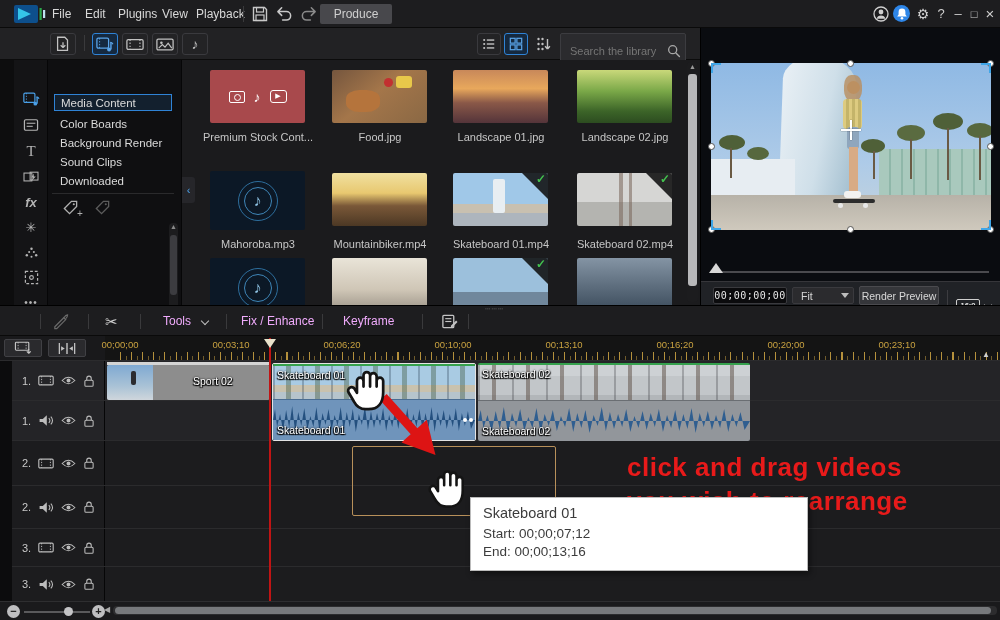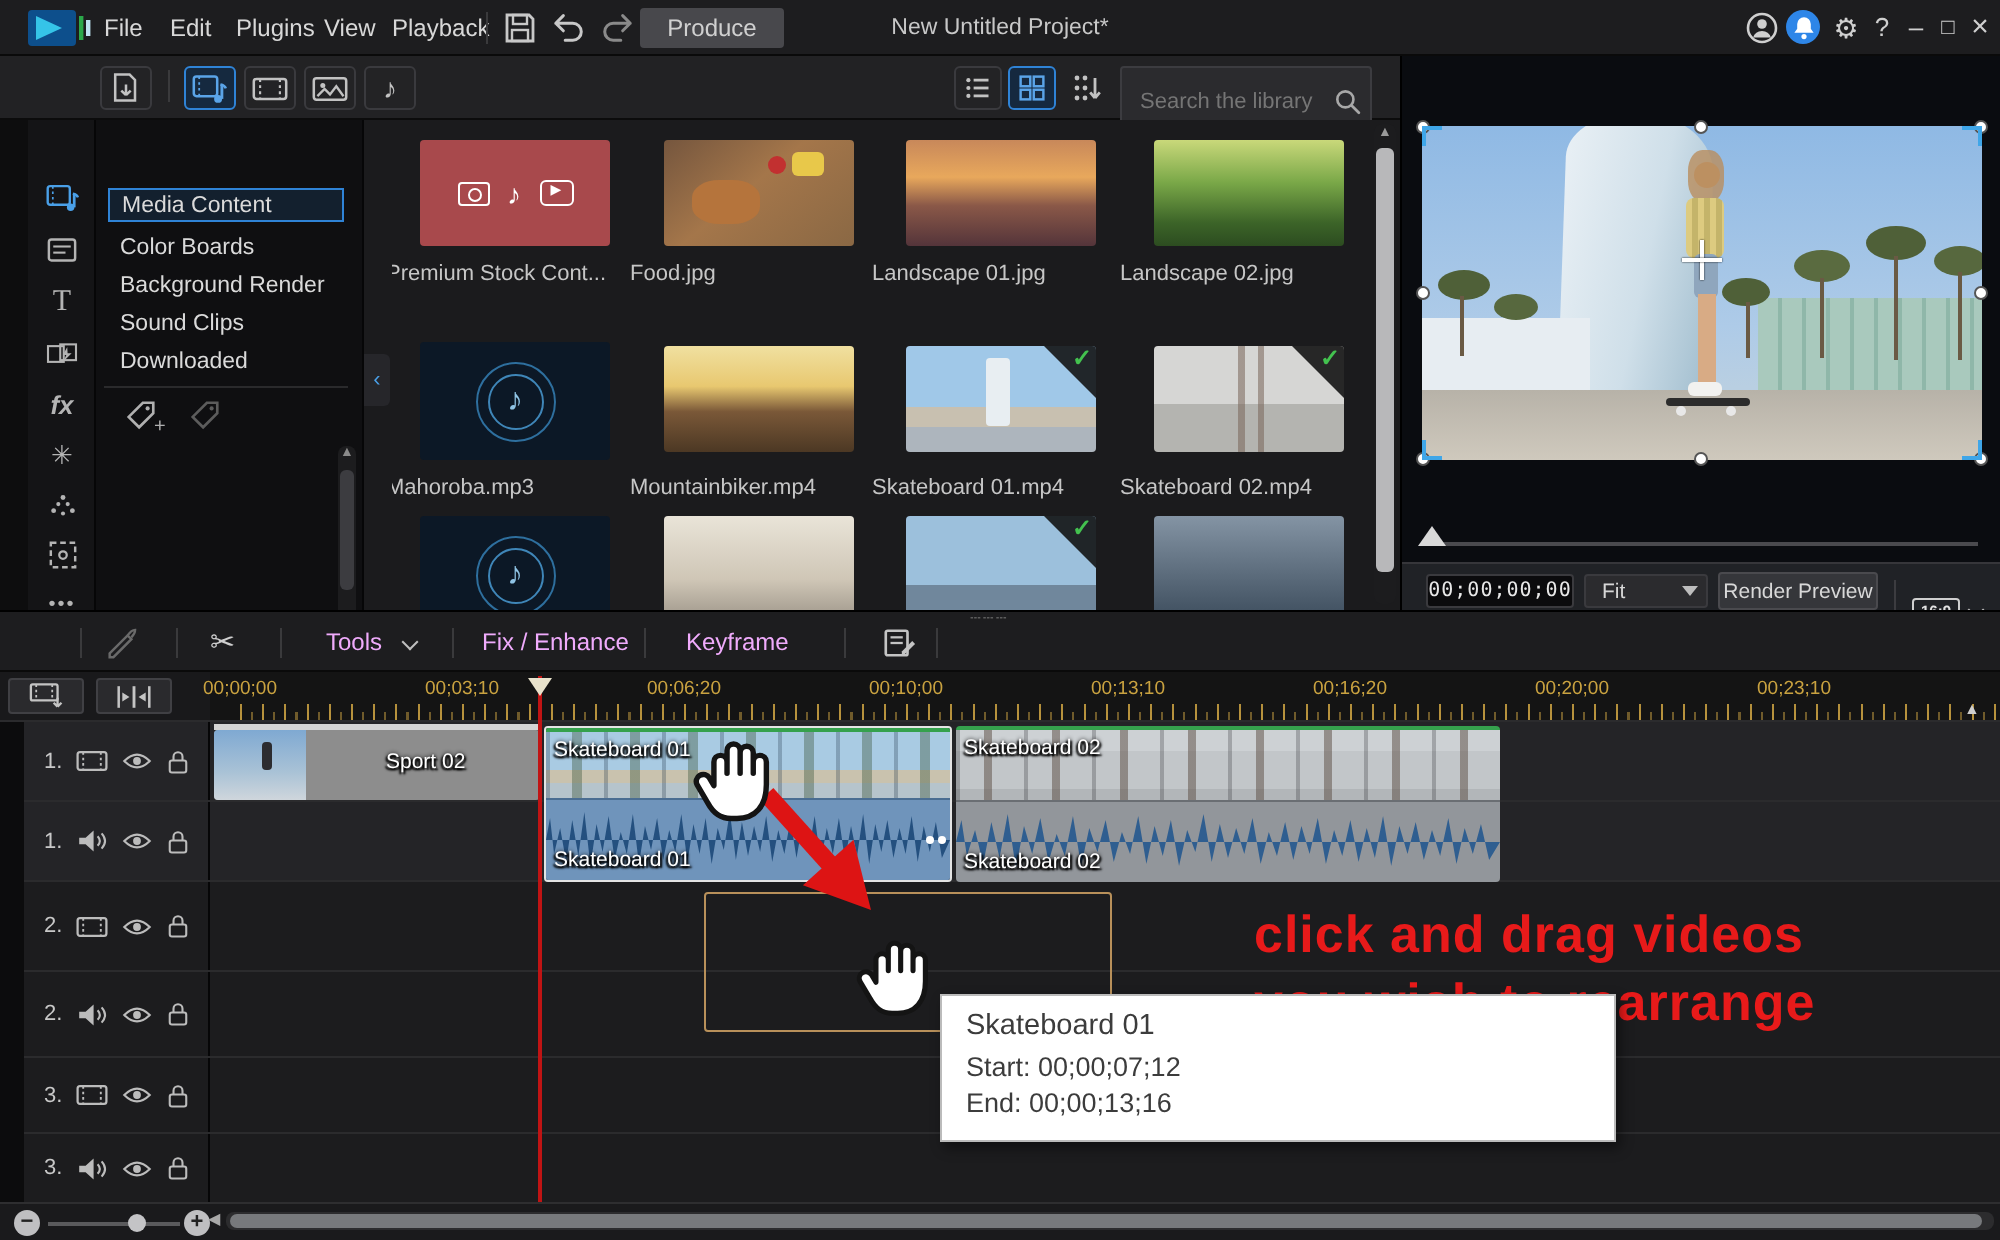--- a/index.html
+++ b/index.html
@@ -43,21 +43,21 @@
   .cat-item.sel{border:1px solid #2f83d6;background:#13202e;}
   .cat-sep{position:absolute;left:4px;width:122px;height:1px;background:#2a2a2c;}
   .vscroll{position:absolute;width:9px;background:#1c1c1e;border-radius:4px;}
   .vscroll .thumb{position:absolute;left:1px;width:7px;background:#3c3c40;border-radius:3px;}
   .collapse-tab{position:absolute;left:182px;top:149px;width:13px;height:26px;background:#26262a;border-radius:0 3px 3px 0;
                 color:#4aa0e8;font-size:11px;display:flex;align-items:center;justify-content:center;}
 
   
   .grid{position:absolute;left:196px;top:32px;width:504px;height:245px;background:#1b1b1d;overflow:hidden;}
   .tile{position:absolute;width:95px;height:53px;border-radius:2px;overflow:hidden;background:#333;}
-  .tile-label{position:absolute;width:130px;text-align:left;font-size:11px;color:#c6c6c6;white-space:nowrap;}
+  .tile-label{position:absolute;width:130px;text-align:center;font-size:11px;color:#c6c6c6;white-space:nowrap;}
   .check-badge{position:absolute;top:0;right:0;width:0;height:0;border-left:26px solid transparent;border-top:26px solid rgba(15,15,15,.88);}
   .check-mark{position:absolute;top:-1px;right:2px;color:#43c24f;font-size:12px;font-weight:bold;}
   .music-tile{background:#0c1826;display:flex;align-items:center;justify-content:center;}
   .ring{width:40px;height:40px;border:1.5px solid #2e6f9e;border-radius:50%;display:flex;align-items:center;justify-content:center;}
   .ring-in{width:28px;height:28px;border:1.5px solid #3f86b8;border-radius:50%;display:flex;align-items:center;justify-content:center;
            color:#8fc3e4;font-size:16px;}
   .t-premium{background:#a8494c;display:flex;align-items:center;justify-content:center;gap:9px;color:#fff;}
   .t-food{background:linear-gradient(140deg,#75563e 0%,#a4764a 45%,#8a6844 100%);}
   .t-land1{background:linear-gradient(180deg,#c8885a 0%,#e8a85c 35%,#8a5848 62%,#54343a 100%);}
   .t-land2{background:linear-gradient(180deg,#c9d87a 0%,#7aa848 40%,#3c6428 78%,#2c4c20 100%);}
@@ -326,21 +326,20 @@
     <svg class="abs" style="left:252px;top:6px;color:#c8c8c8" width="16" height="16">
         <use href="#sy-save"></use>
       </svg>
     <svg class="abs" style="left:275px;top:5px;color:#c8c8c8" width="19" height="17">
         <use href="#sy-undo"></use>
       </svg>
     <svg class="abs" style="left:299px;top:5px;color:#8a8a8a" width="19" height="17">
         <use href="#sy-redo"></use>
       </svg>
     <div class="produce-btn">Produce</div>
-    <div class="proj-title">New Untitled Project*</div>
     <svg class="abs" style="left:873px;top:6px;color:#cfcfcf" width="16" height="16">
         <use href="#sy-person"></use>
       </svg>
     <div class="bell-circle" style="left:893px">
       <svg width="16" height="16" style="margin:0.5px">
           <use href="#sy-bell"></use>
         </svg>
     </div>
     <span class="win-glyph" style="left:915px;font-size:14px">⚙</span>
     <span class="win-glyph" style="left:933px">?</span>

